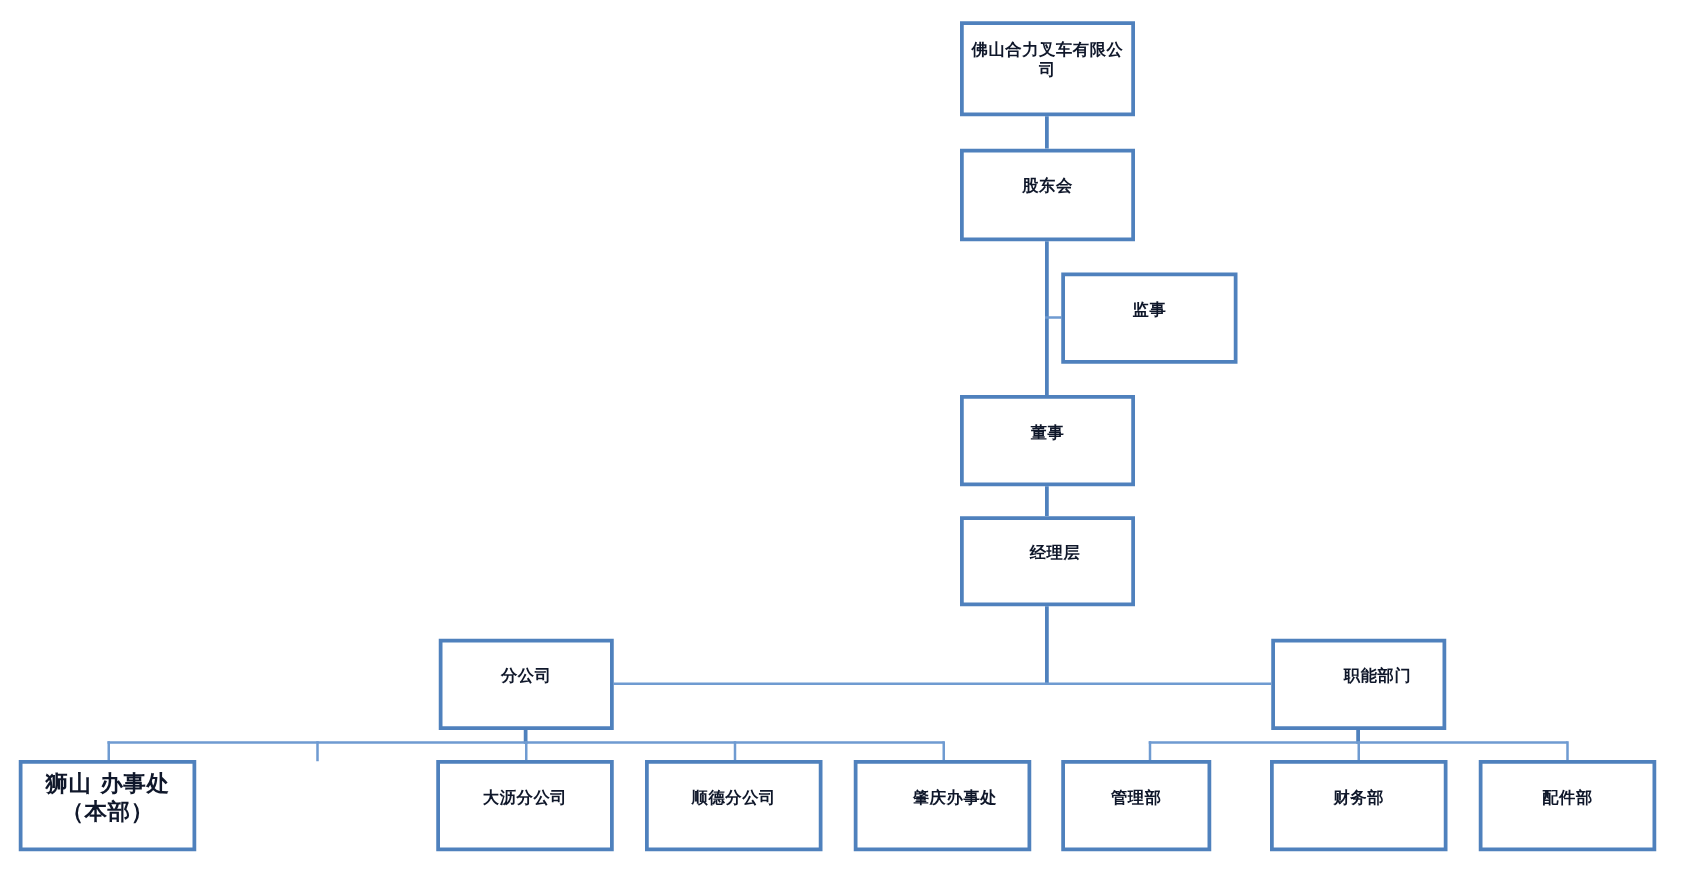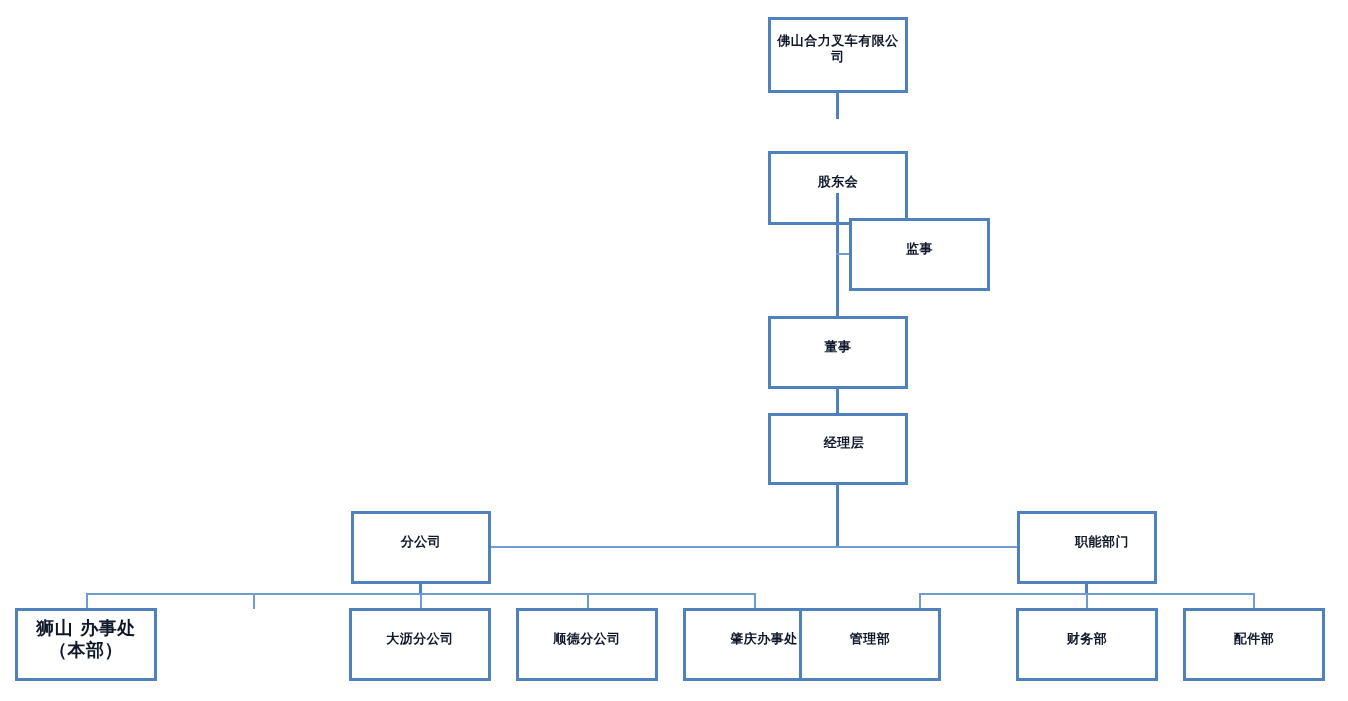--- a/index.html
+++ b/index.html
@@ -67,21 +67,21 @@
 <body>
 
 <div id="chart-canvas">
 
   <div class="node" style="left:768px; top:17px; width:140px; height:76px;">
     <span class="node-label">佛山合力叉车有限公司</span>
   </div>
 
   <div class="connector v" style="left:836px; top:93px; height:26px;"></div>
 
-  <div class="node" style="left:768px; top:119px; width:140px; height:74px;margin-top:32px;">
+  <div class="node" style="left:768px; top:119px; width:140px; height:74px;">
     <span class="node-label">股东会</span>
   </div>
 
   <div class="connector v" style="left:836px; top:193px; height:124px;"></div>
 
   <div class="connector thin h" style="left:836px; top:253px; width:16px;"></div>
 
   <div class="node" style="left:849px; top:218px; width:141px; height:73px;">
     <span class="node-label">监事</span>
   </div>
@@ -131,21 +131,21 @@
     <span class="node-label">肇庆办事处</span>
   </div>
 
   <div class="connector v" style="left:1085px; top:584px; height:11px;"></div>
   <div class="connector thin h" style="left:919px; top:593px; width:335px;"></div>
 
   <div class="connector thin v" style="left:919px; top:593px; height:16px;"></div>
   <div class="connector thin v" style="left:1086px; top:593px; height:16px;"></div>
   <div class="connector thin v" style="left:1253px; top:593px; height:16px;"></div>
 
-  <div class="node" style="left:799px; top:608px; width:142px; height:73px;">
+  <div class="node" style="left:849px; top:608px; width:120px; height:73px;">
     <span class="node-label">管理部</span>
   </div>
   <div class="node" style="left:1016px; top:608px; width:142px; height:73px;">
     <span class="node-label">财务部</span>
   </div>
   <div class="node" style="left:1183px; top:608px; width:142px; height:73px;">
     <span class="node-label">配件部</span>
   </div>
 
 </div>

